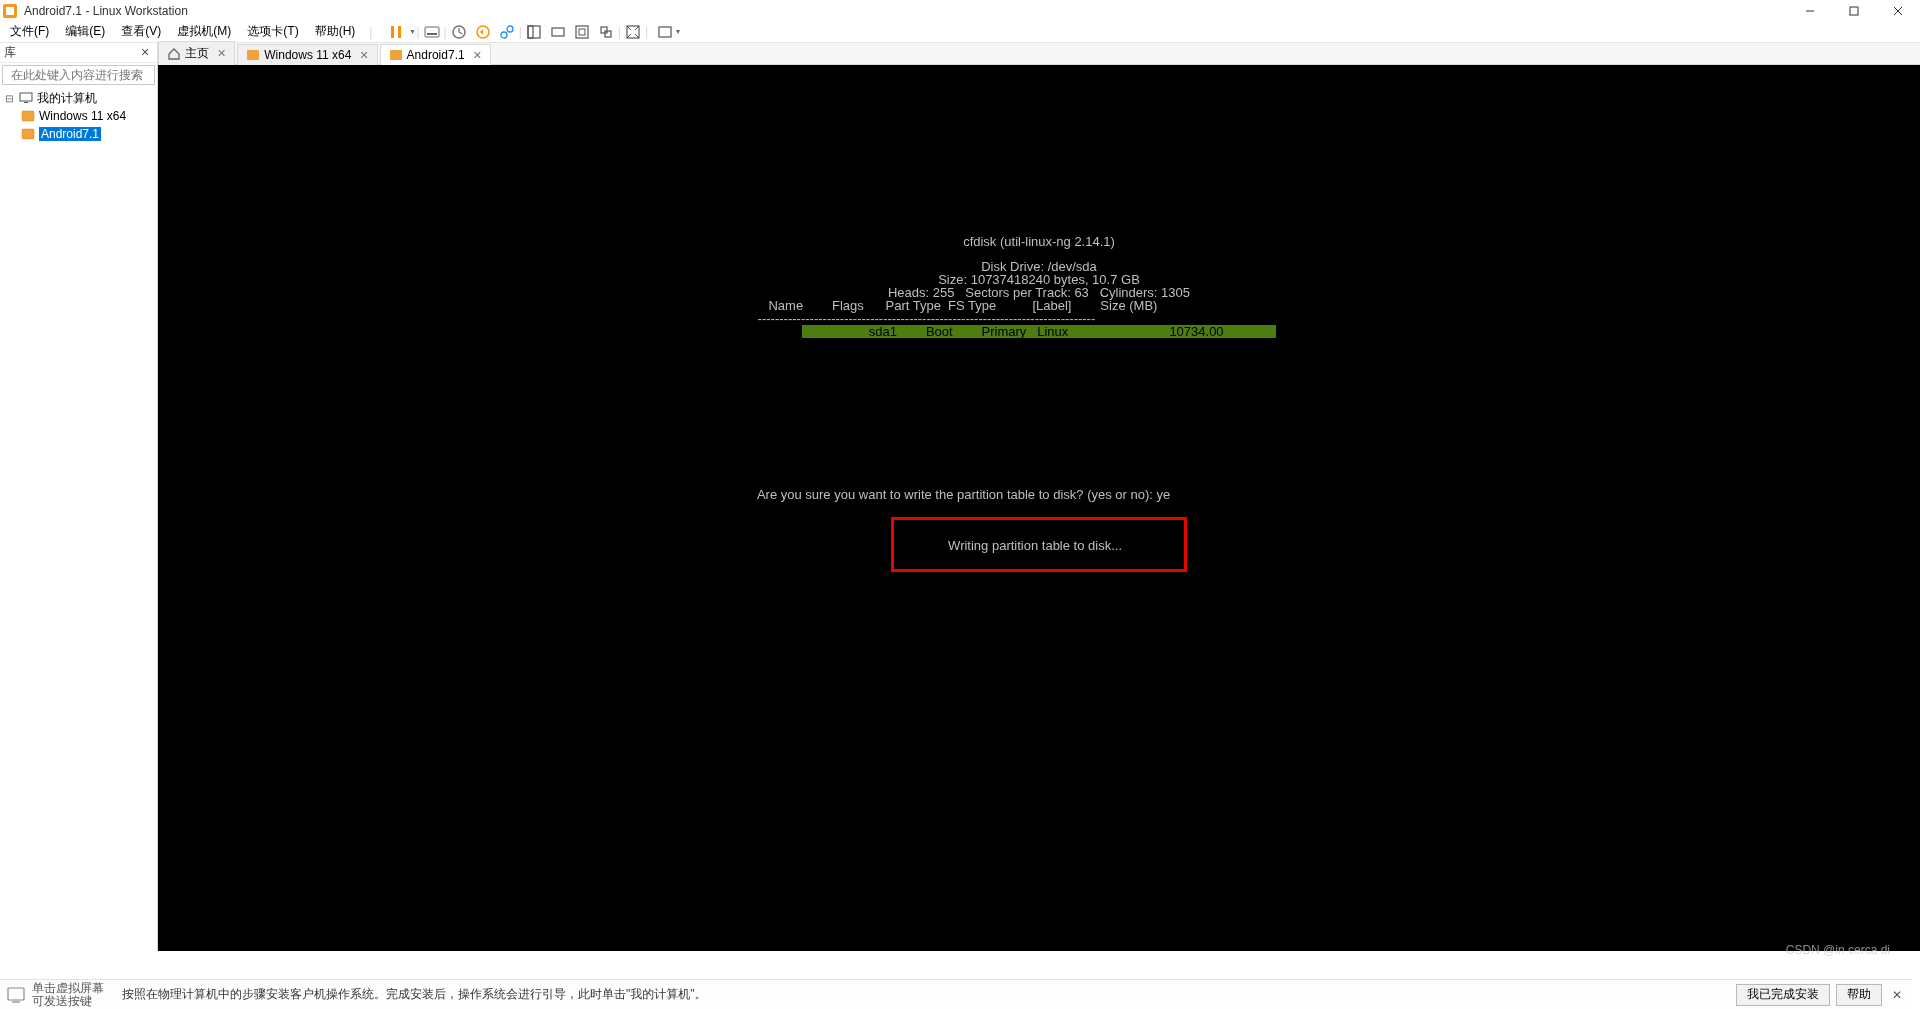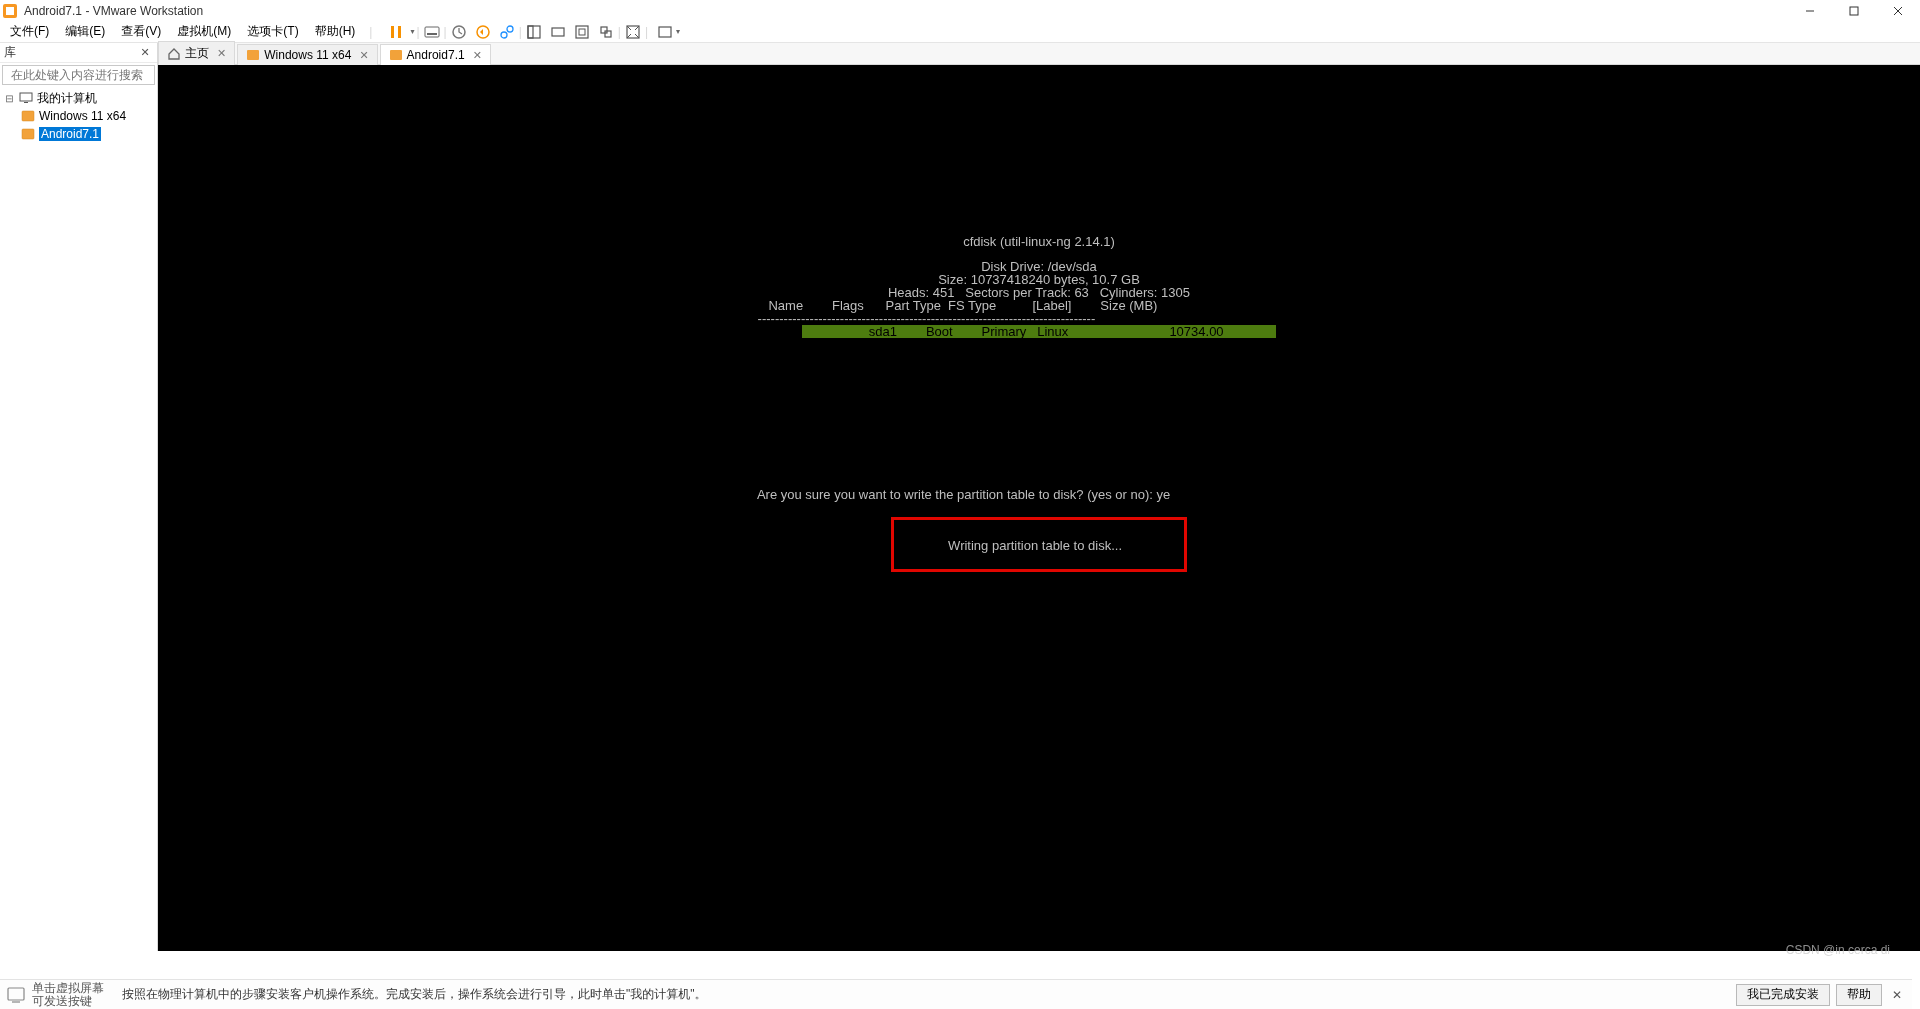--- a/index.html
+++ b/index.html
@@ -69,21 +69,21 @@
 </head>
 <body>
 
 <div class="titlebar">
   <span class="appicon">
     <svg viewBox="0 0 16 16">
         <rect x="1" y="1" width="14" height="14" rx="2" fill="#f79722"></rect>
         <rect x="4" y="4" width="8" height="8" fill="#fff"></rect>
       </svg>
   </span>
-  <span class="title">Android7.1 - VMware Workstation</span>
+  <span class="title">Android7.1 - Linux Workstation</span>
   <div class="wincontrols">
     <div>
         <svg width="10" height="10" viewBox="0 0 10 10">
           <line x1="1" y1="5" x2="9" y2="5" stroke="#333" stroke-width="1"></line>
         </svg>
       </div>
     <div>
         <svg width="10" height="10" viewBox="0 0 10 10">
           <rect x="1" y="1" width="8" height="8" fill="none" stroke="#333" stroke-width="1"></rect>
         </svg>
@@ -255,21 +255,21 @@
         <span>Android7.1</span>
         <span class="x">✕</span>
       </div>
     </div>
 
     <div class="console">
       <div class="term">
         <div class="ctr">cfdisk (util-linux-ng 2.14.1)</div>
         <div class="ctr" style="margin-top:12px;">Disk Drive: /dev/sda</div>
         <div class="ctr">Size: 10737418240 bytes, 10.7 GB</div>
-        <div class="ctr">Heads: 451   Sectors per Track: 63   Cylinders: 1305</div>
+        <div class="ctr">Heads: 255   Sectors per Track: 63   Cylinders: 1305</div>
         <div class="hdrrow">    Name        Flags      Part Type  FS Type          [Label]        Size (MB)</div>
         <div class="dashes"> ------------------------------------------------------------------------------</div>
         <div class="selrow">    sda1        Boot        Primary   Linux                            10734.00</div>
         <div class="prompt"> Are you sure you want to write the partition table to disk? (yes or no): ye</div>
         <div class="redbox">
           <span>Writing partition table to disk...</span>
         </div>
       </div>
     </div>
   </div>

